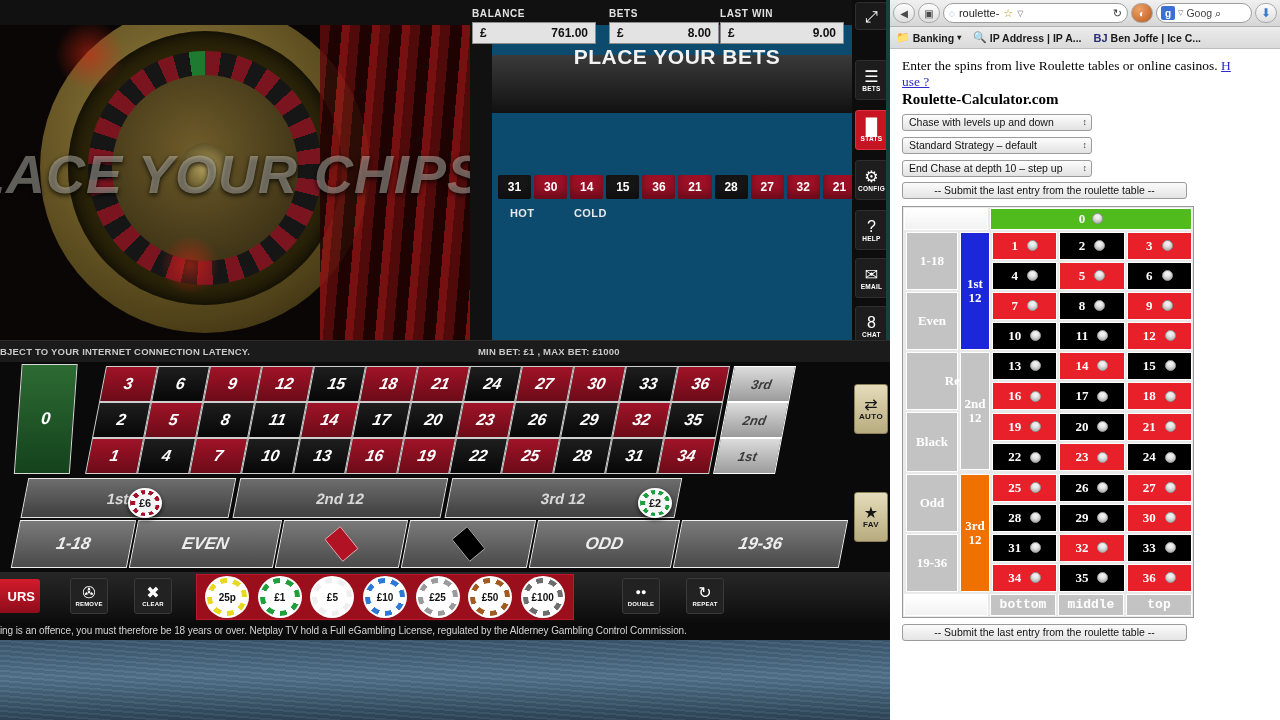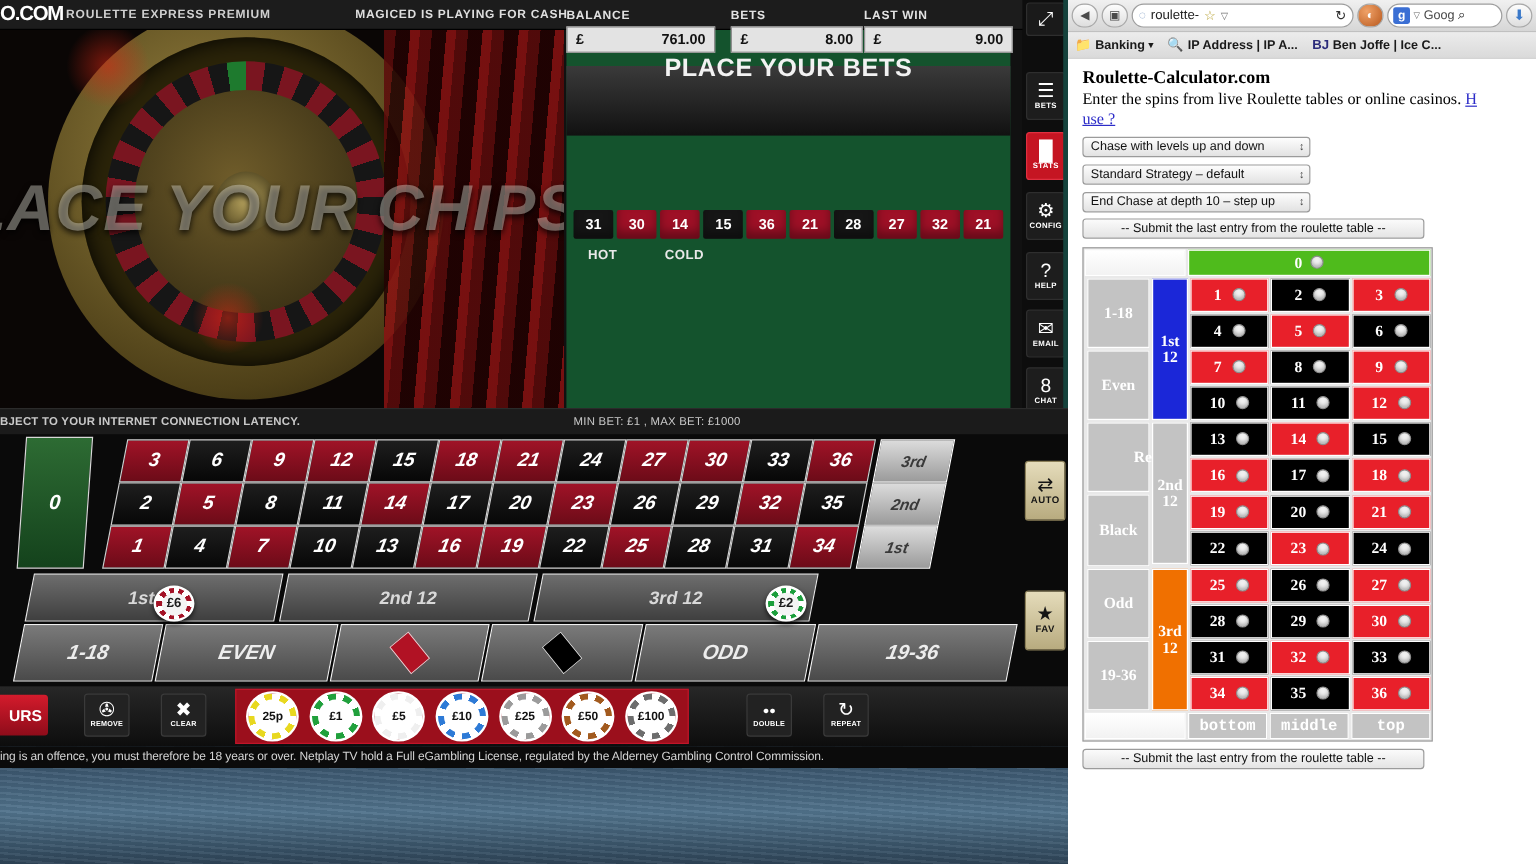--- a/index.html
+++ b/index.html
@@ -56,25 +56,25 @@
     font-size:54px; font-weight:bold; font-style:italic; color:rgba(225,222,210,.42);
     letter-spacing:1px; font-family:"Liberation Sans",sans-serif; white-space:nowrap;
     text-shadow:0 2px 5px rgba(0,0,0,.8); }
 
   
   #latency-strip { position:absolute; left:0; top:340px; width:890px; height:22px;
     background:#1b1b1b; border-top:1px solid #2b2b2b; }
   #latency-text { position:absolute; left:0; top:5px; color:#c9c9c9; font-size:9.5px;
     font-weight:bold; letter-spacing:.2px; }
   #minmax-text { position:absolute; left:478px; top:5px; color:#c9c9c9; font-size:9.5px;
-    font-weight:normal; letter-spacing:.2px; }
-
-  
-  #stats-pane { position:absolute; left:472px; top:25px; width:370px; height:315px;
-    background:#14532d; }
+    font-weight:bold; letter-spacing:.2px; }
+
+  
+  #stats-pane { position:absolute; left:492px; top:25px; width:370px; height:315px;
+    background:#0c4a6e; }
   #pyb-band { position:absolute; left:0; top:30px; width:370px; height:58px;
     background:linear-gradient(180deg,#3a3a3a,#242424 55%,#111); }
   #pyb-text { position:absolute; left:0; top:20px; width:370px; text-align:center;
     color:#f2f2f2; font-size:21px; font-weight:bold; letter-spacing:.5px; }
   #recent-row { position:absolute; left:6px; top:150px; width:358px; height:24px;
     display:flex; gap:3px; }
   .rn { flex:1; height:24px; display:flex; align-items:center; justify-content:center;
         color:#fff; font-size:12px; font-weight:bold; border-radius:2px;
         box-shadow:inset 0 -6px 8px rgba(0,0,0,.35); }
   .rn.red{background:#9e1026;} .rn.black{background:#161616;}
@@ -216,25 +216,20 @@
 </style>
 </head>
 <body>
 
 <div id="root">
 
   <div id="casino">
 
     <div id="desktop-bg"></div>
 
-    <div id="top-bar">
-      <div id="brand-logo">O.COM</div>
-      <div id="brand-sub">ROULETTE EXPRESS PREMIUM</div>
-      <div id="player-status">MAGICED IS PLAYING FOR CASH</div>
-    </div>
 
     <div id="video-pane">
       <div class="wheel-wrap">
         <div class="wheel-ring r1"></div>
           <div class="wheel-ring r2"></div>
         <div class="wheel-ring r3"></div>
           <div class="wheel-ring r4"></div>
         <div class="wheel-ring r5"></div>
       </div>
       <div class="glow" style="left:55px;top:-5px;width:70px;height:70px;"></div>
@@ -480,26 +475,26 @@
           <span style="font-size:11px">🔍</span>
           <span>IP Address | IP A...</span>
         </div>
         <div class="bm-item">
           <span style="font-size:11px"><b style="color:#2b2b7a">BJ</b></span>
           <span>Ben Joffe | Ice C...</span>
         </div>
       </div>
 
     <div id="page">
-      <div id="site-title">Roulette-Calculator.com</div>
       <div id="site-desc">
         <span>Enter the spins from live Roulette tables or online casinos.</span>
         <span style="color:#2c2cc8;text-decoration:underline">H</span><br>
         <a href="#">use ?</a>
       </div>
+      <div id="site-title">Roulette-Calculator.com</div>
 
       <div class="sel">Chase with levels up and down</div>
       <div class="sel">Standard Strategy – default</div>
       <div class="sel">End Chase at depth 10 – step up</div>
       <div id="submit-top">--  Submit the last entry from the roulette table  --</div>
 
       <div id="calc">
         <div class="calc-row">
           <div class="cell c-blank" style="height:22px"></div>
           <div class="cell c-zero" style="height:22px">

